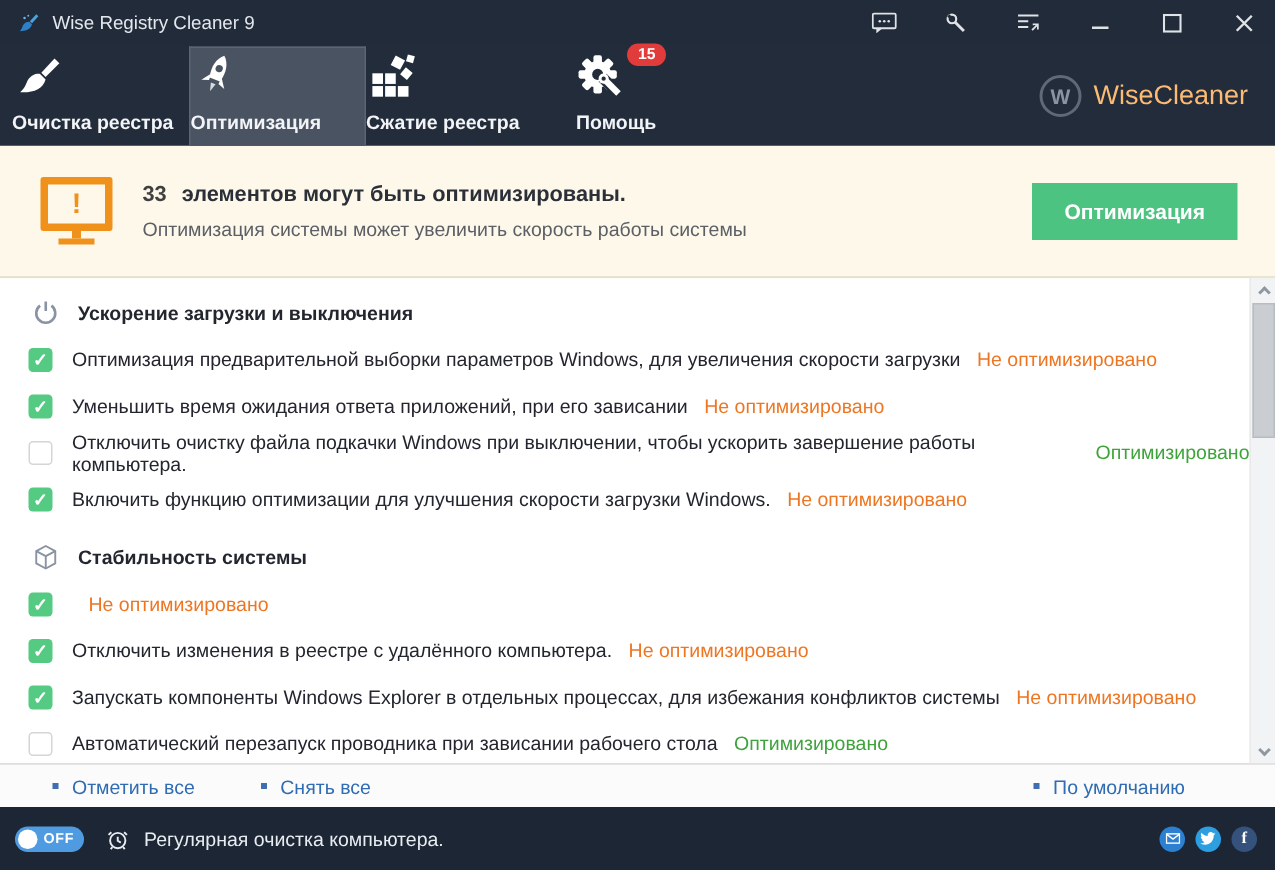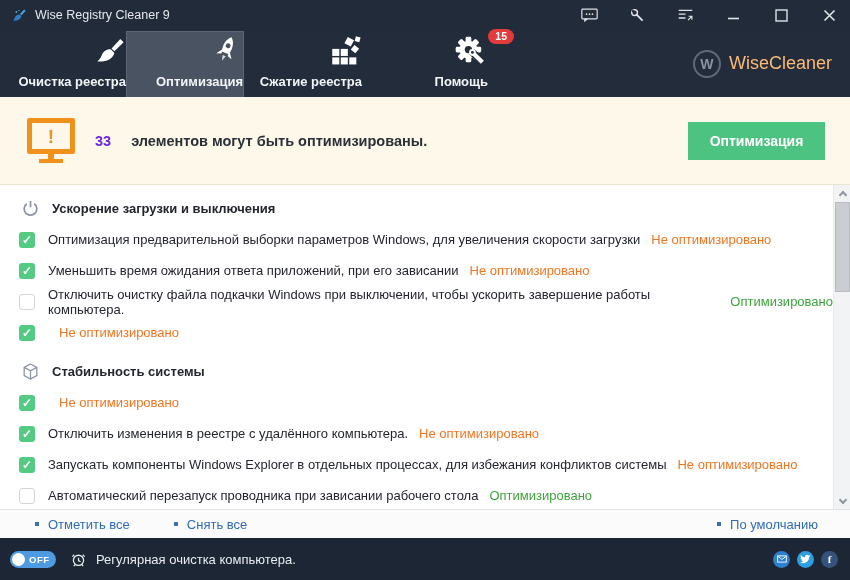--- a/index.html
+++ b/index.html
@@ -18,21 +18,21 @@
   }
   .app-icon { width:17px; height:17px; margin-right:8px; }
   .win-title { color:#e4e8ee; font-size:12.5px; }
   .tb-right { margin-left:auto; display:flex; align-items:center; gap:30px; }
   .tb-btn { width:18px; height:16px; display:flex; align-items:center; justify-content:center; cursor:default; }
   .tb-btn svg { display:block; }
 
   
   .navbar { height:67px; background:#222c3a; display:flex; align-items:stretch; padding-left:8px; flex:0 0 auto; position:relative; }
   .tab {
-    width:118px; display:flex; flex-direction:column; align-items:flex-end;
+    width:118px; display:flex; flex-direction:column; align-items:flex-start;
     justify-content:flex-end; padding-bottom:8px; color:#f2f4f7;
     font-size:13px; font-weight:bold; margin-top:1px; cursor:default;
   }
   .tab .tab-icon { height:36px; display:flex; align-items:center; justify-content:center; margin-bottom:5px; position:relative; }
   .tab.active { background:#4a5361; border:1px solid #5d6573; border-bottom:none; }
   .tab-help { width:104px; margin-left:22px; }
   .badge {
     position:absolute; top:-4px; right:-26px; background:#e23b3b; color:#fff;
     font-size:10.5px; font-weight:bold; border-radius:9px; padding:2px 7px; line-height:1;
   }
@@ -52,21 +52,21 @@
   .monitor { width:52px; display:flex; flex-direction:column; align-items:center; }
   .monitor-screen {
     width:48px; height:36px; border:5px solid #f0911c; border-radius:2px;
     display:flex; align-items:center; justify-content:center;
     color:#f0911c; font-weight:bold; font-size:19px; line-height:1;
   }
   .monitor-neck { width:6px; height:5px; background:#f0911c; }
   .monitor-base { width:24px; height:4px; background:#f0911c; }
   .banner-text { margin-left:18px; }
   .banner-h { font-size:14.5px; font-weight:bold; color:#2b2f38; }
-  .banner-h .count { color:#6d28d9; margin-right:20px; }
+  .banner-h .count { color:#404040; margin-right:10px; }
   .banner-sub { font-size:13px; color:#5c5f66; margin-top:7px; }
   .banner-btn {
     margin-left:auto; width:137px; height:38px; background:#4cc381; border:none;
     color:#fff; font-family:inherit; font-size:14px; font-weight:bold; cursor:pointer;
   }
 
   
   .list { flex:1 1 auto; background:#fff; position:relative; overflow:hidden; padding-right:17px; }
   .section-header { display:flex; align-items:center; gap:12px; padding:14px 0 6px 21px; }
   .section-header svg { flex:0 0 auto; }
@@ -92,21 +92,21 @@
   .sb-arrow { position:absolute; left:0; width:17px; height:16px; display:flex; align-items:center; justify-content:center; cursor:pointer; }
   .sb-up { top:0; } .sb-down { bottom:0; }
   .chev { width:6px; height:6px; border-right:2px solid #8f98a2; border-bottom:2px solid #8f98a2; }
   .chev-up { transform:rotate(-135deg); margin-top:3px; }
   .chev-down { transform:rotate(45deg); margin-bottom:3px; }
   .sb-thumb { position:absolute; left:1px; top:17px; width:15px; height:90px; background:#cacdd1; border:1px solid #b8bbc0; cursor:pointer; }
 
   
   .footer {
     height:29px; background:#fbfbfb; border-top:1px solid #e4e4e4;
-    display:flex; align-items:center; padding:0 32px 0 35px; flex:0 0 auto; gap:44px;
+    display:flex; align-items:center; padding:0 60px 0 35px; flex:0 0 auto; gap:44px;
   }
   .flink { color:#2f6cb3; font-size:13px; display:flex; align-items:center; cursor:pointer; }
   .flink::before { content:""; width:4px; height:4px; background:#3f6fae; margin-right:9px; display:inline-block; }
   .flink-right { margin-left:auto; }
 
   
   .statusbar {
     height:42px; background:#1c2634; display:flex; align-items:center;
     padding:0 12px 0 10px; flex:0 0 auto; color:#e8edf2;
   }
@@ -244,20 +244,21 @@
   <div class="banner">
     <div class="monitor">
       <div class="monitor-screen">!</div>
       <div class="monitor-neck"></div>
       <div class="monitor-base"></div>
     </div>
     <div class="banner-text">
       <div class="banner-h">
         <span class="count">33</span><span>элементов могут быть оптимизированы.</span>
       </div>
+      <div class="banner-sub">Оптимизация системы может увеличить скорость работы системы</div>
     </div>
     <button class="banner-btn">Оптимизация</button>
   </div>
 
   <div class="list">
 
     <div class="section-header">
       <svg width="19" height="19" viewBox="0 0 24 24" fill="none" stroke="#8a93a3" stroke-width="2.2">
         <path d="M7.2 6 A8 8 0 1 0 16.8 6"></path>
         <line x1="12" y1="2.5" x2="12" y2="10.5"></line>
@@ -275,20 +276,21 @@
       <span class="row-label">Уменьшить время ожидания ответа приложений, при его зависании</span>
       <span class="status" data-state="warn">Не оптимизировано</span>
     </div>
     <div class="row">
       <span class="checkbox" data-checked="false"></span>
       <span class="row-label">Отключить очистку файла подкачки Windows при выключении, чтобы ускорить завершение работы компьютера.</span>
       <span class="status" data-state="ok">Оптимизировано</span>
     </div>
     <div class="row">
       <span class="checkbox" data-checked="true"></span>
+      <span class="row-label">Включить функцию оптимизации для улучшения скорости загрузки Windows.</span>
       <span class="status" data-state="warn">Не оптимизировано</span>
     </div>
 
     <div class="section-header">
       <svg width="19" height="19" viewBox="0 0 24 24" fill="none" stroke="#8a93a3" stroke-width="1.6">
         <path d="M12 2.5 L20 6.8 V17.2 L12 21.5 L4 17.2 V6.8 Z"></path>
         <path d="M4 6.8 L12 11 L20 6.8 M12 11 V21.5"></path>
       </svg>
       <span class="section-title">Стабильность системы</span>
     </div>

